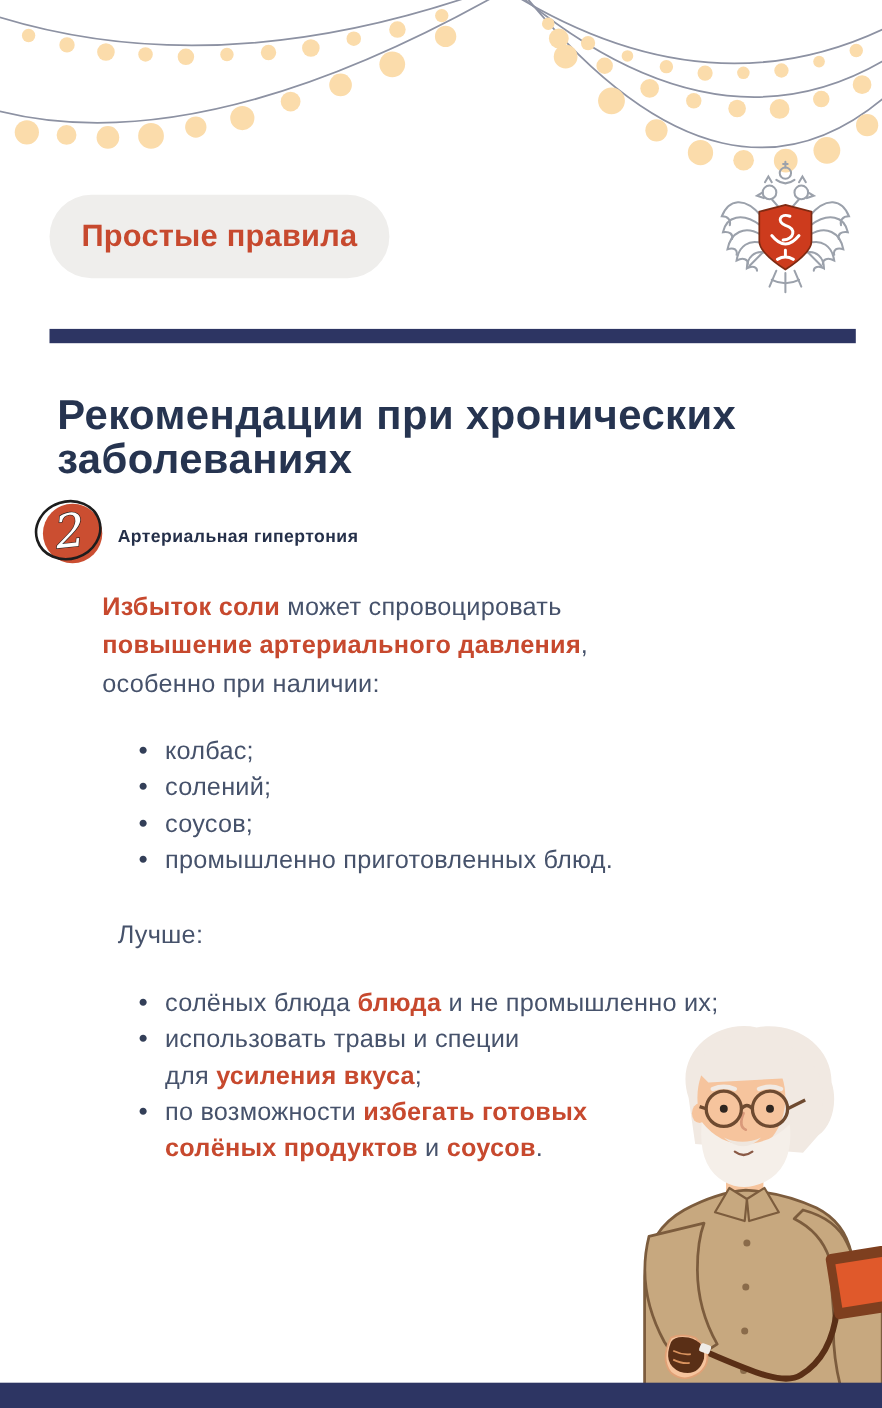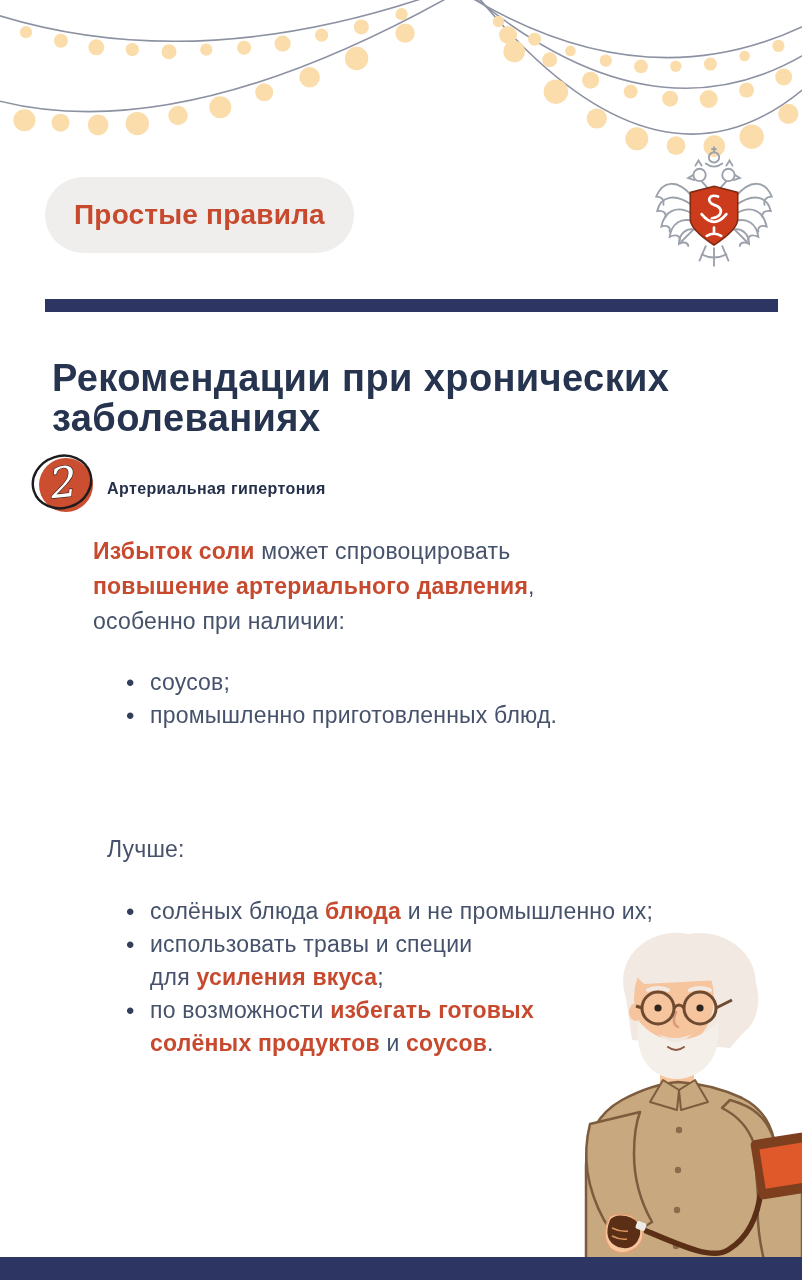--- a/index.html
+++ b/index.html
@@ -162,20 +162,22 @@
 
 <h2 class="section-heading">Артериальная гипертония</h2>
 
 <div class="intro bodytext">
     <div><span class="rd">Избыток соли</span><span> может спровоцировать</span></div>
     <div><span class="rd">повышение артериального давления</span><span>,</span></div>
     <div><span>особенно при наличии:</span></div>
   </div>
 
 <ul class="plist avoid bodytext">
+    <li>колбас;</li>
+    <li>солений;</li>
     <li>соусов;</li>
     <li>промышленно приготовленных блюд.</li>
   </ul>
 
 <div class="better-label bodytext">Лучше:</div>
 
 <ul class="plist better bodytext">
     <li><span>солёных блюда </span><span class="rd">блюда</span><span> и не промышленно их;</span></li>
     <li><span>использовать травы и специи</span><br><span>для </span><span class="rd">усиления вкуса</span><span>;</span></li>
     <li><span>по возможности </span><span class="rd">избегать готовых</span><br><span class="rd">солёных продуктов</span><span> и </span><span class="rd">соусов</span><span>.</span></li>

